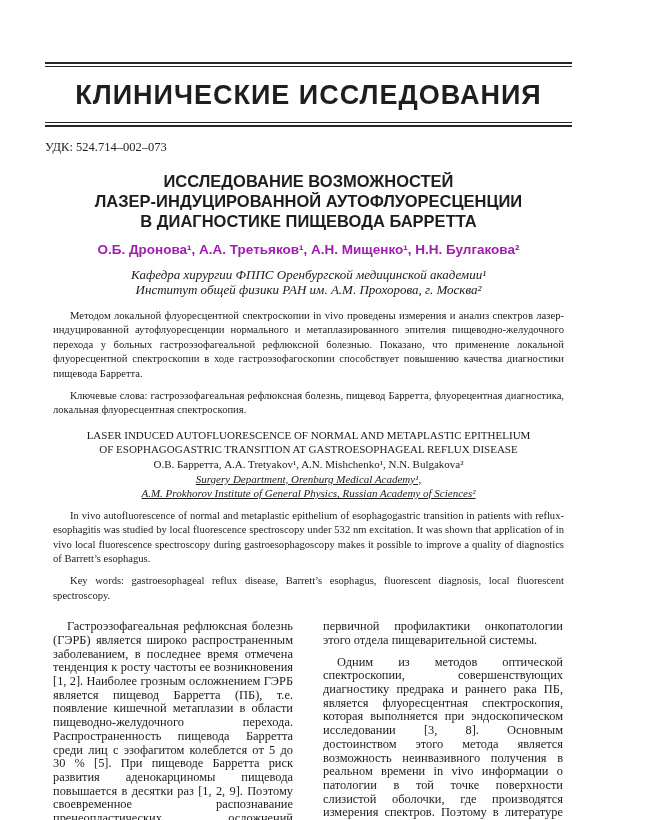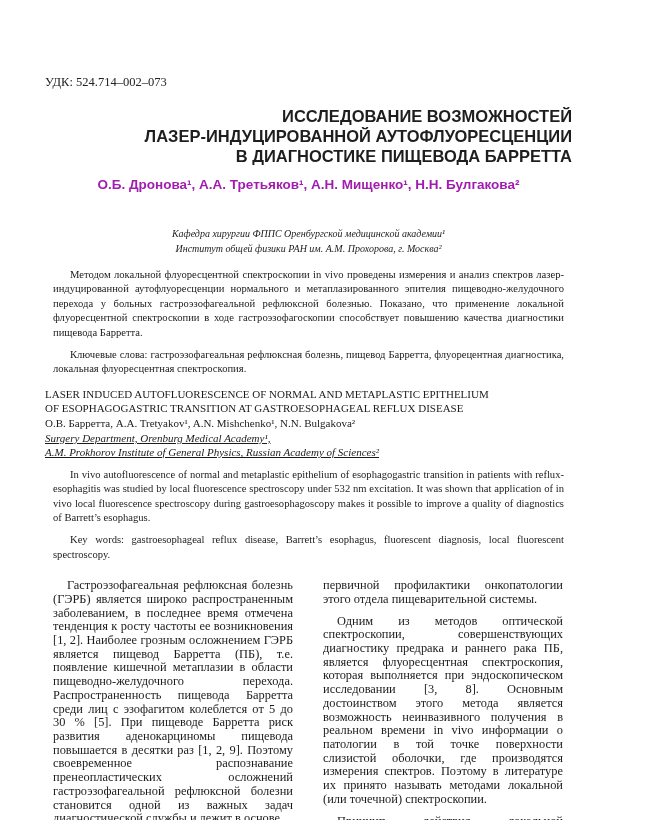--- a/index.html
+++ b/index.html
@@ -32,52 +32,53 @@
     font-size: 12.5px;
     color: #222;
   }
 
   .article-title {
     margin-top: 16px;
     font-family: "Liberation Sans", sans-serif;
     font-weight: bold;
     font-size: 16.5px;
     line-height: 20px;
-    text-align: right;
+    text-align: center;
     color: #1e1e1e;
   }
   .authors-line {
     margin-top: 11px;
     font-family: "Liberation Sans", sans-serif;
     font-weight: bold;
     font-size: 13.5px;
     text-align: center;
     color: #a21caf;
   }
   .affiliations {
-    margin-top: 34px;
+    margin-top: 10px;
     font-style: italic;
-    font-size: 10px;
+    font-size: 13px;
     line-height: 15px;
     text-align: center;
   }
 
   .abstract {
     margin-top: 12px;
     font-size: 10.6px;
     line-height: 14.4px;
     text-align: justify;
   }
   .abstract p, .columns p { margin: 8px; }
   p.ind { text-indent: 17px; }
 
   .en-head {
     margin-top: 10px;
     font-size: 11px;
     line-height: 14.6px;
+    text-align: center;
   }
   .en-head .ln.it { font-style: italic; text-decoration: underline; }
 
   .abstract.en { margin-top: 0; }
 
   .columns {
     margin-top: 9px;
     display: flex;
     gap: 14px;
     font-size: 12.4px;
@@ -85,20 +86,25 @@
     text-align: justify;
   }
   .col { width: 256px; }
   .columns p.ind { text-indent: 14px; }
 </style>
 </head>
 <body>
 
 <div class="page">
 
+  <header>
+    <div class="dbl-rule top"></div>
+    <div class="banner-title">КЛИНИЧЕСКИЕ ИССЛЕДОВАНИЯ</div>
+    <div class="dbl-rule bottom"></div>
+  </header>
 
   <div class="udc">УДК: 524.714–002–073</div>
 
   <div class="article-title">
       <div class="ln">ИССЛЕДОВАНИЕ ВОЗМОЖНОСТЕЙ</div>
       <div class="ln">ЛАЗЕР-ИНДУЦИРОВАННОЙ АУТОФЛУОРЕСЦЕНЦИИ</div>
       <div class="ln">В ДИАГНОСТИКЕ ПИЩЕВОДА БАРРЕТТА</div>
     </div>
 
   <div class="authors-line">О.Б. Дронова¹, А.А. Третьяков¹, А.Н. Мищенко¹, Н.Н. Булгакова²</div>

